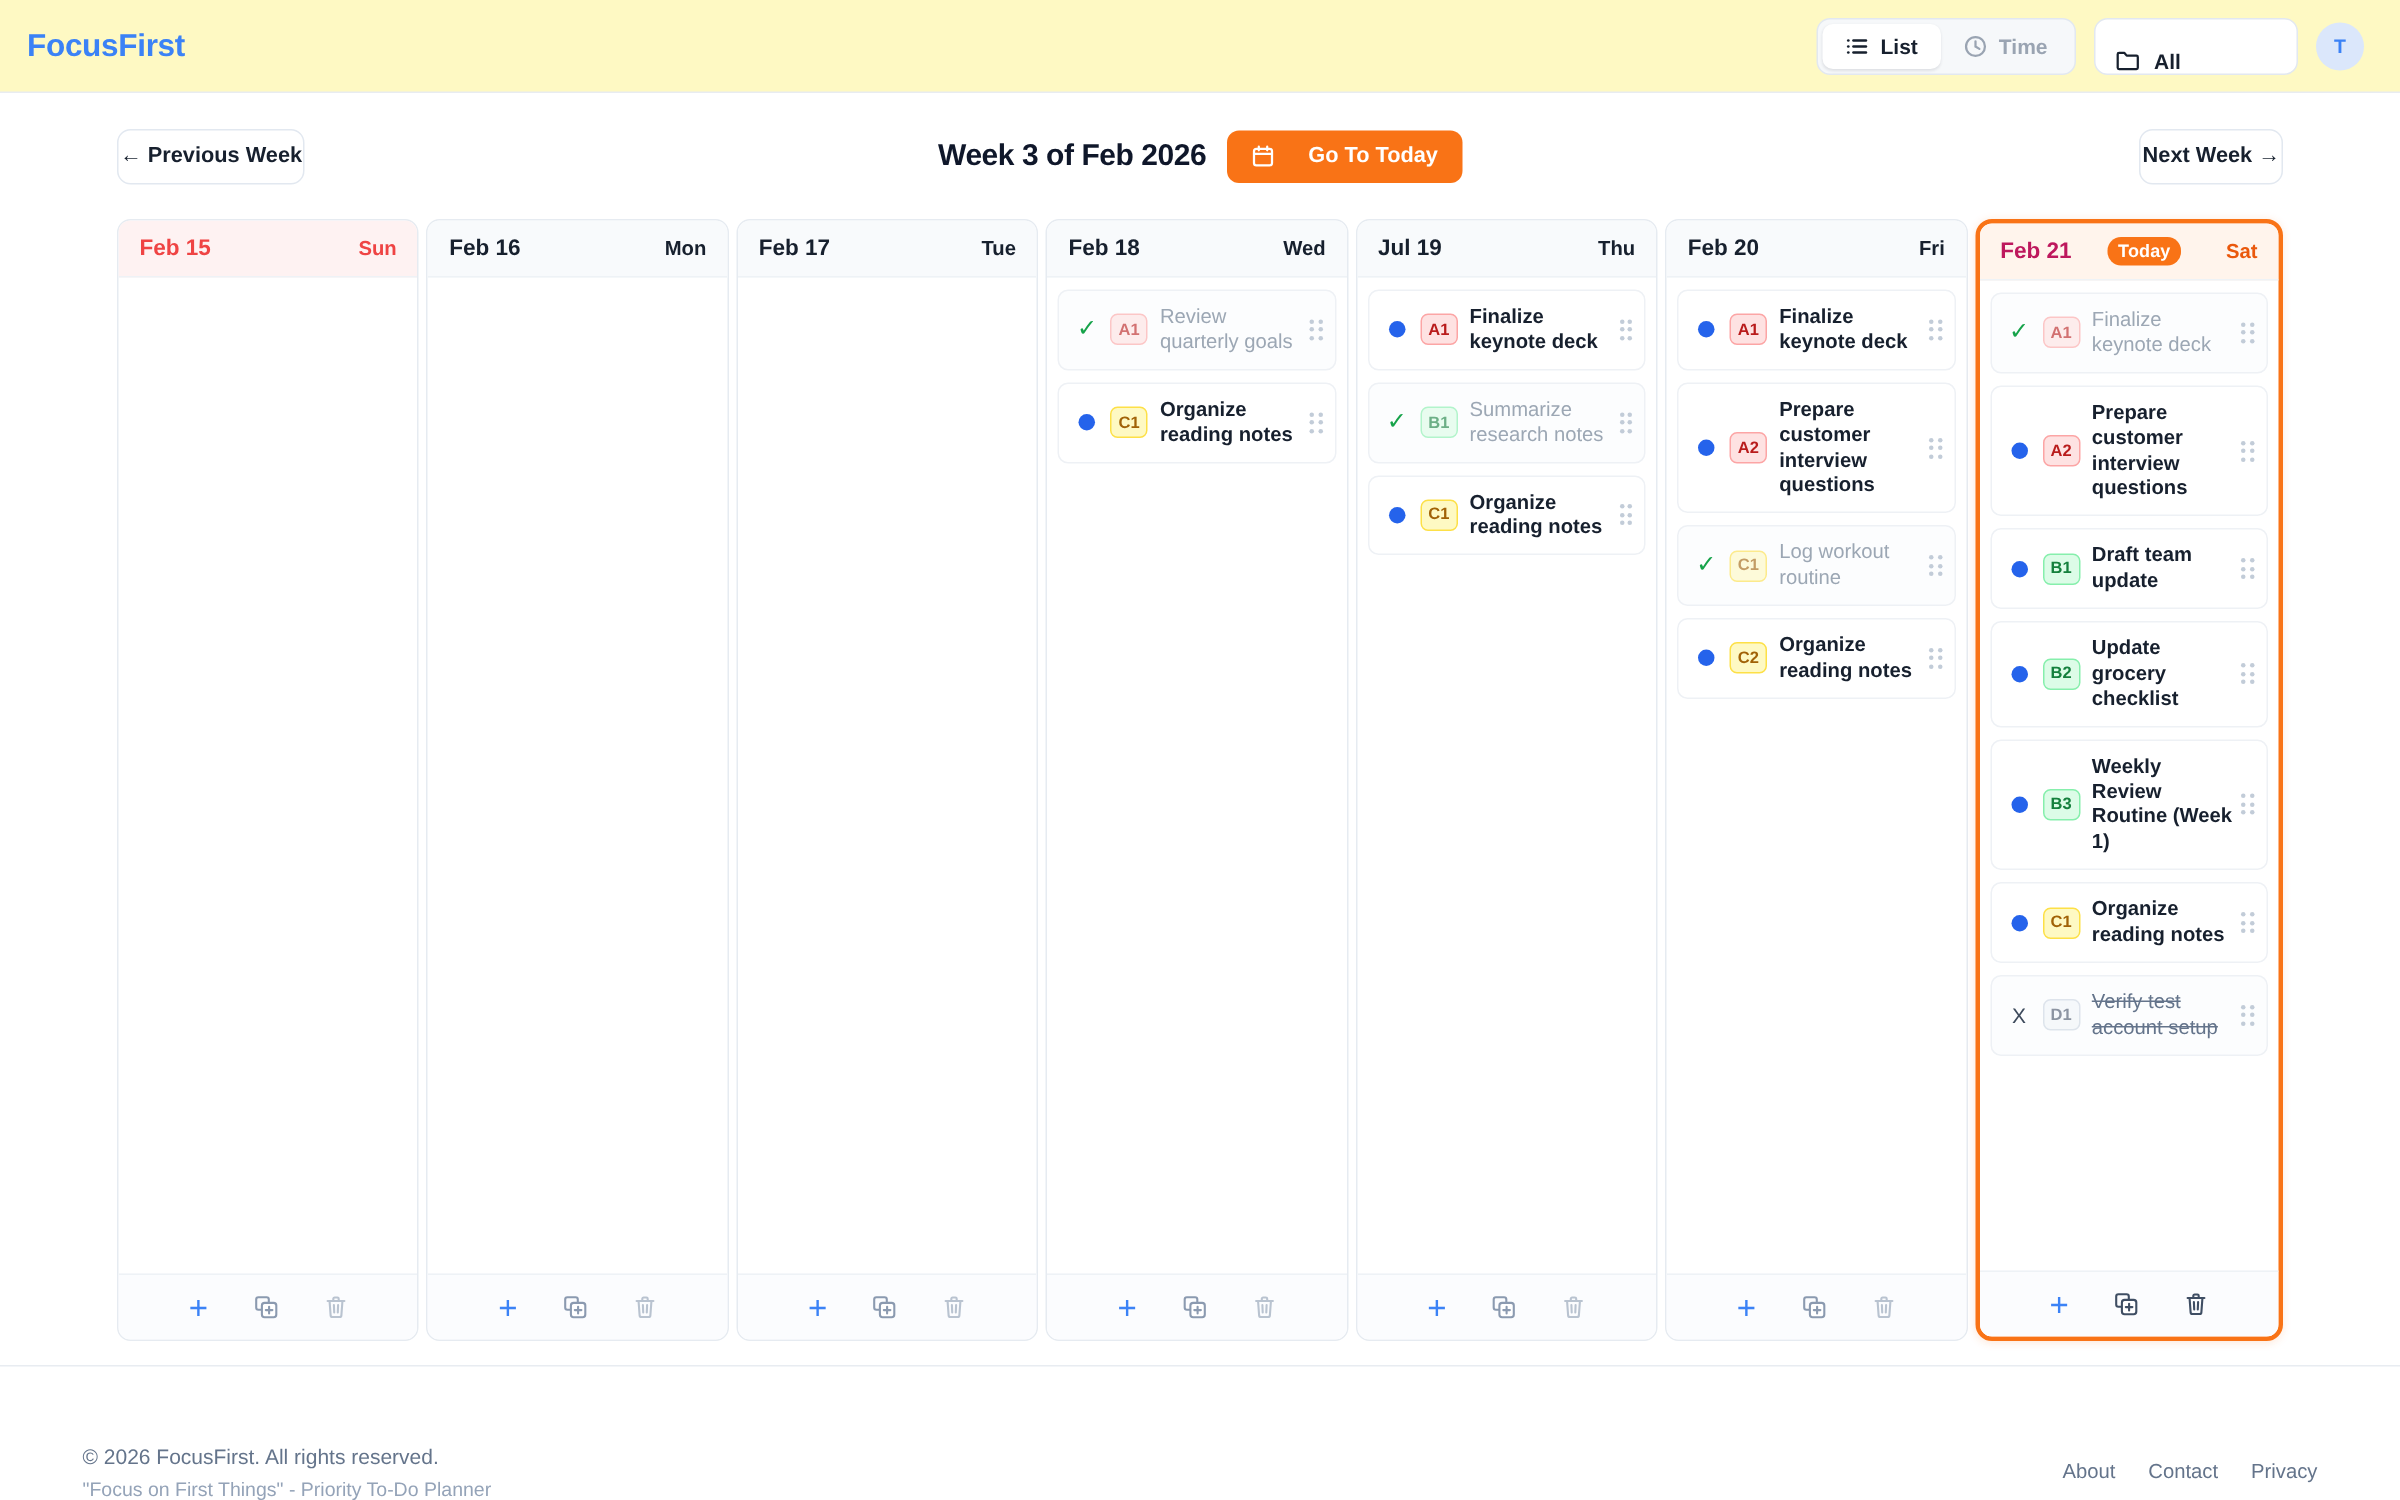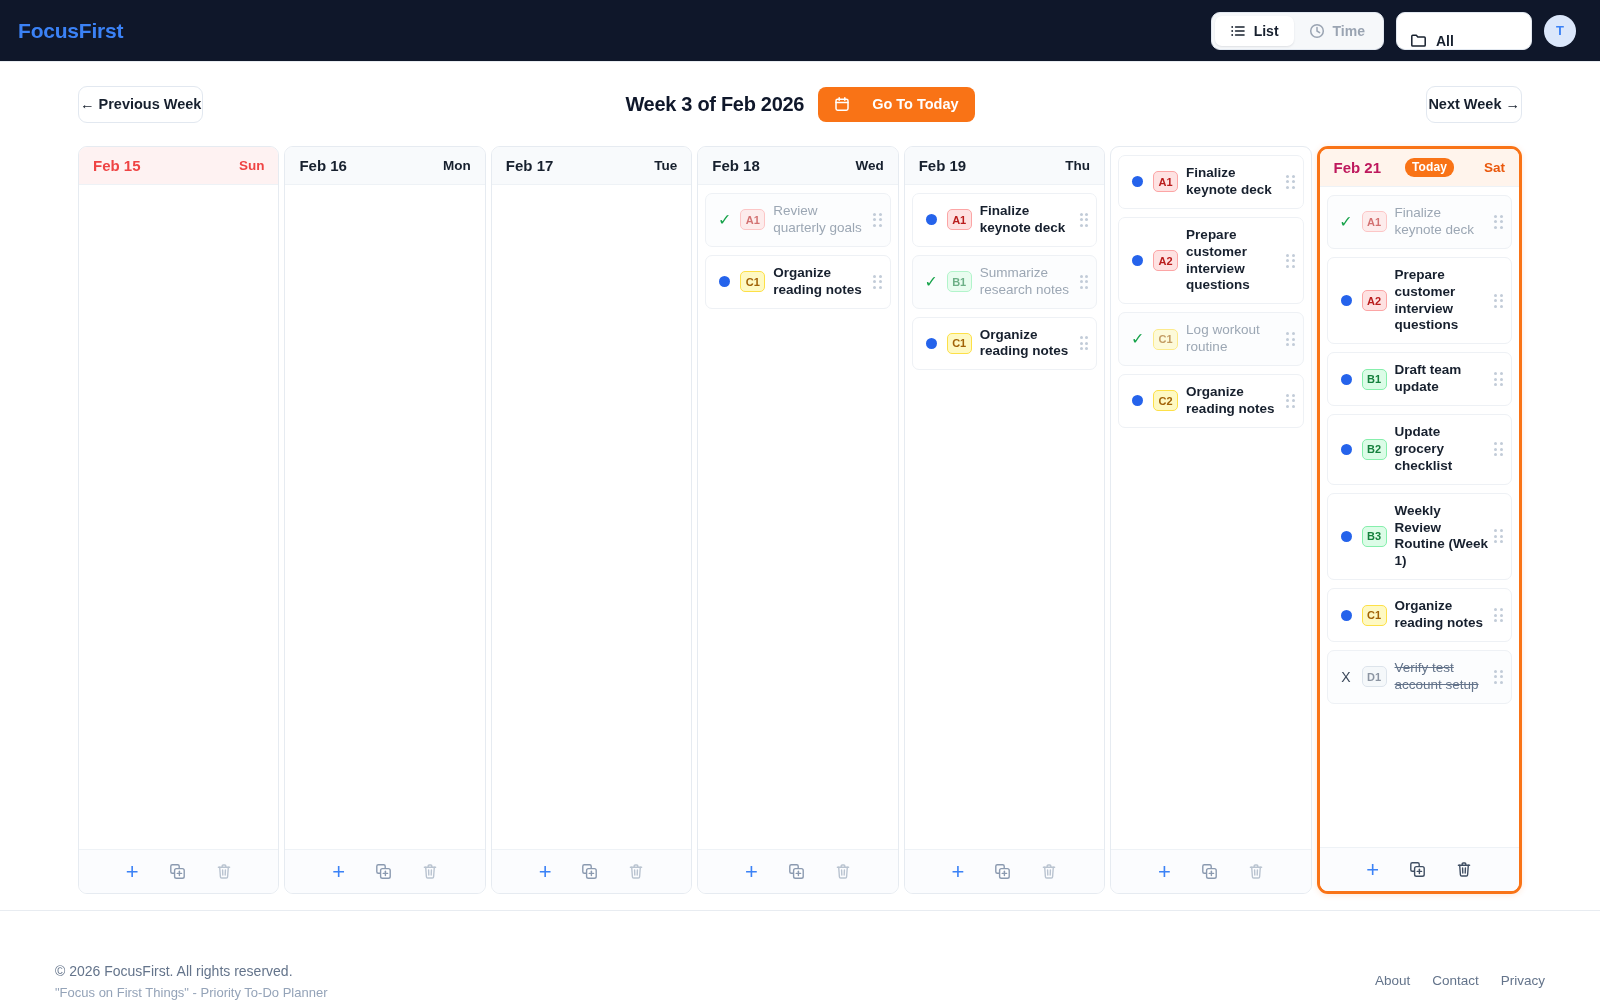--- a/index.html
+++ b/index.html
@@ -10,21 +10,21 @@
     color: #1f2937;
     overflow: hidden;
   }
 
   
   .topbar {
     height: 62px;
     border-bottom: 1px solid #e8ecf1;
     display: flex; align-items: center;
     padding: 0 24px 0 18px;
-    background: #0f172a;
+    background: #fef9c3;
   }
   .brand {
     font-size: 21px; font-weight: bold; color: #3b82f6;
     letter-spacing: -0.2px;
   }
   .topbar-right {
     margin-left: auto;
     display: flex; align-items: center; gap: 12px;
   }
   .segmented {
@@ -428,21 +428,21 @@
               <path d="M3.7 4.3l.7 9.5c0 .7.6 1.2 1.3 1.2h4.6c.7 0 1.3-.5 1.3-1.2l.7-9.5"></path>
               <line x1="6.6" y1="7" x2="6.8" y2="12"></line>
               <line x1="9.4" y1="7" x2="9.2" y2="12"></line>
             </svg>
           </span>
         </span>
       </div>
     </div>
     <div class="daycol">
       <div class="dayhead">
-        <span class="day-date">Feb 19</span>
+        <span class="day-date">Jul 19</span>
         <span class="day-dow">Thu</span>
       </div>
       <div class="tasklist">
         <div class="task">
           <span class="status">
             <span class="dot"></span>
           </span>
           <span class="pri pri-A">A1</span>
           <span class="ttl">Finalize keynote deck</span>
           <span class="grip">
@@ -506,20 +506,24 @@
               <path d="M6.2 4.3V2.9c0-.5.4-.9.9-.9h1.8c.5 0 .9.4.9.9v1.4"></path>
               <path d="M3.7 4.3l.7 9.5c0 .7.6 1.2 1.3 1.2h4.6c.7 0 1.3-.5 1.3-1.2l.7-9.5"></path>
               <line x1="6.6" y1="7" x2="6.8" y2="12"></line>
               <line x1="9.4" y1="7" x2="9.2" y2="12"></line>
             </svg>
           </span>
         </span>
       </div>
     </div>
     <div class="daycol">
+      <div class="dayhead">
+        <span class="day-date">Feb 20</span>
+        <span class="day-dow">Fri</span>
+      </div>
       <div class="tasklist">
         <div class="task">
           <span class="status">
             <span class="dot"></span>
           </span>
           <span class="pri pri-A">A1</span>
           <span class="ttl">Finalize keynote deck</span>
           <span class="grip">
             <i></i>
             <i></i>

